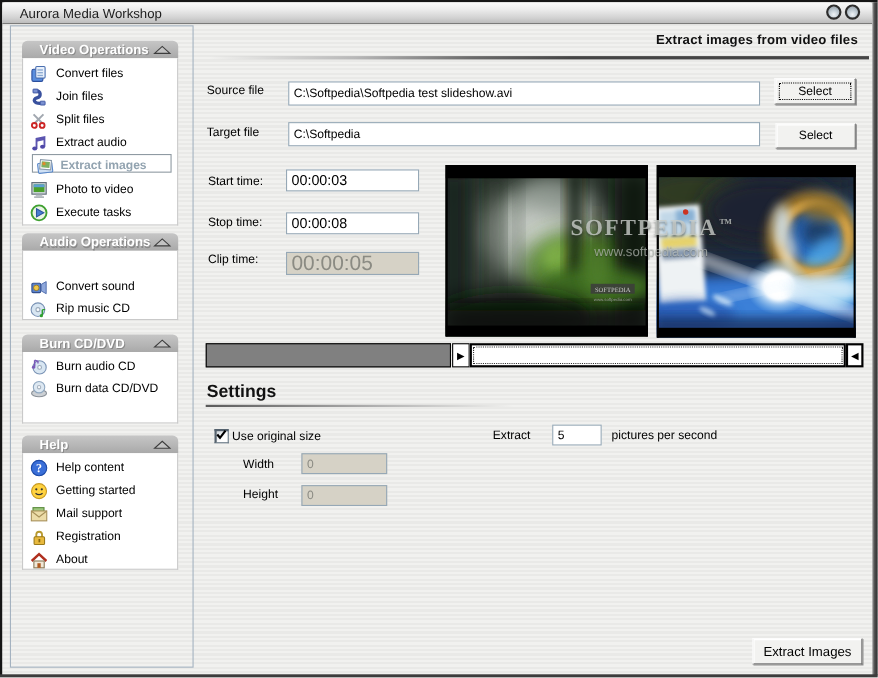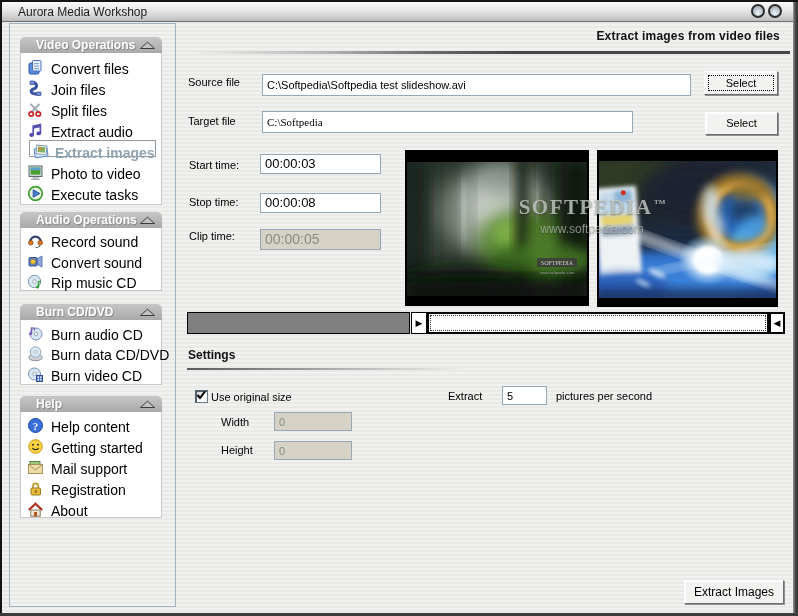--- a/index.html
+++ b/index.html
@@ -15,21 +15,21 @@
   border:1px solid;border-color:#fcfcfc #6f6f6f #6f6f6f #fcfcfc;
   box-shadow:1px 1px 0 #8f8f8f, inset 1px 1px 0 #ffffff;
   font-size:11px;color:#000;text-align:center;box-sizing:border-box;}
 .ghead{position:absolute;left:20px;width:142px;height:16px;border-radius:5px 5px 0 0;
   background:linear-gradient(180deg,#c6c6c6,#a9a9a9);color:#fff;font-size:12px;font-weight:bold;
   line-height:16px;padding-left:16px;box-sizing:border-box;text-shadow:1px 1px 0 #8a8a8a;}
 .gbody{position:absolute;left:20px;width:142px;background:#fff;
   border:1px solid #c9c9c9;border-top:none;box-sizing:border-box;}
 .item{position:absolute;left:0;width:140px;height:21px;}
 .item svg{position:absolute;left:6px;top:2px;}
-.item span{position:absolute;left:30px;top:4px;font-size:14px;color:#000;white-space:nowrap;}
+.item span{position:absolute;left:30px;top:4px;font-size:11px;color:#000;white-space:nowrap;}
 .tri{position:absolute;right:6px;top:4px;}
 </style>
 </head>
 <body>
 
 <div class="abs" style="left:0;top:0;width:798px;height:2px;background:#151515;"></div>
 <div class="abs" style="left:0;top:0;width:2px;height:614px;background:#151515;"></div>
 <div class="abs" style="left:793px;top:2px;width:5px;height:612px;background:linear-gradient(90deg,#9a9a9a,#4a4a4a 45%,#303030);"></div>
 <div class="abs" style="left:0;top:613px;width:798px;height:3px;background:#3c3c3c;"></div>
 
@@ -114,29 +114,20 @@
       </svg>
     <span>Execute tasks</span>
     </div>
 </div>
 
 <div class="ghead" style="top:212px;">Audio Operations
   <svg class="tri" width="17" height="9">
       <path d="M1.5 7.5 L15.5 7.5 L8.5 1.2 Z" fill="#c2c2c2" stroke="#3d3d3d"></path>
     </svg></div>
 <div class="gbody" style="top:228px;height:63px;">
-  <div class="item" style="top:2px;">
-    <svg width="17" height="17">
-        <path d="M3.2 10 a5.3 5.3 0 0 1 10.6 0" stroke="#2f3f66" stroke-width="2.2" fill="none"></path>
-        <circle cx="3.8" cy="10.8" r="2.3" fill="#e07820" stroke="#7a3c10" stroke-width="0.7"></circle>
-        <circle cx="13.2" cy="10.8" r="2.3" fill="#e07820" stroke="#7a3c10" stroke-width="0.7"></circle>
-        <path d="M13 13 q-0.5 2.5 -4.5 2.5" stroke="#555" stroke-width="1.1" fill="none"></path>
-      </svg>
-    <span>Record sound</span>
-    </div>
   <div class="item" style="top:23px;">
     <svg width="17" height="17">
         <rect x="2" y="4.5" width="8" height="8.5" rx="1" fill="#5b83cc" stroke="#33508f"></rect>
         <circle cx="6" cy="8.7" r="2.5" fill="#f0c84a" stroke="#9a7a20" stroke-width="0.8"></circle>
         <path d="M10.5 5.5 l4.5 -2.5 v11 l-4.5 -2.5 z" fill="#8fa8dc" stroke="#4a68a8" stroke-width="0.8"></path>
       </svg>
     <span>Convert sound</span>
     </div>
   <div class="item" style="top:43px;">
     <svg width="17" height="17">
@@ -166,32 +157,20 @@
     <span>Burn audio CD</span>
     </div>
   <div class="item" style="top:23px;">
     <svg width="17" height="17">
         <ellipse cx="8.5" cy="12.5" rx="6.8" ry="3.2" fill="#ccd0d4" stroke="#8a9098"></ellipse>
         <circle cx="8.5" cy="7" r="5.2" fill="#dde8f2" stroke="#90a8c0"></circle>
         <circle cx="8.5" cy="7" r="1.5" fill="#f8fafc" stroke="#a8b4c0"></circle>
       </svg>
     <span>Burn data CD/DVD</span>
     </div>
-  <div class="item" style="top:44px;">
-    <svg width="17" height="17">
-        <circle cx="7.5" cy="8" r="6" fill="#d8e6f2" stroke="#7a93b5"></circle>
-        <circle cx="7.5" cy="8" r="1.7" fill="#fafcff" stroke="#9aaabb"></circle>
-        <rect x="9.5" y="9.5" width="6" height="6" fill="#4a6fc0" stroke="#2c4f9e"></rect>
-        <rect x="10.5" y="10.5" width="1.5" height="1.5" fill="#fff"></rect>
-        <rect x="13" y="10.5" width="1.5" height="1.5" fill="#fff"></rect>
-        <rect x="10.5" y="13" width="1.5" height="1.5" fill="#fff"></rect>
-        <rect x="13" y="13" width="1.5" height="1.5" fill="#fff"></rect>
-      </svg>
-    <span>Burn video CD</span>
-    </div>
 </div>
 
 <div class="ghead" style="top:396px;">Help
   <svg class="tri" width="17" height="9">
       <path d="M1.5 7.5 L15.5 7.5 L8.5 1.2 Z" fill="#c2c2c2" stroke="#3d3d3d"></path>
     </svg></div>
 <div class="gbody" style="top:412px;height:106px;">
   <div class="item" style="top:3px;">
     <svg width="17" height="17">
         <circle cx="8.5" cy="8.5" r="7" fill="#3a6fd8" stroke="#1c4aa8"></circle>
@@ -235,29 +214,29 @@
 </div>
 
 <div class="abs" style="right:18px;top:29px;font-size:12px;font-weight:bold;letter-spacing:0.2px;color:#111;">Extract images from video files</div>
 <div class="abs" style="left:190px;top:51px;width:600px;height:3px;background:linear-gradient(90deg,rgba(160,160,160,0) 0%,#b8b8b8 22%,#6a6a6a 40%,#454545 55%,#454545 100%);"></div>
 
 <div class="lbl" style="left:188px;top:76px;">Source file</div>
 <div class="inp" style="left:262px;top:74px;width:429px;height:22px;line-height:20px;">C:\Softpedia\Softpedia test slideshow.avi</div>
 <div class="btn" style="left:704px;top:71px;width:74px;height:24px;line-height:22px;"><span style="position:absolute;left:3px;top:3px;right:3px;bottom:3px;border:1px dotted #000;"></span>Select</div>
 
 <div class="lbl" style="left:188px;top:115px;">Target file</div>
-<div class="inp" style="left:262px;top:111px;width:371px;height:22px;line-height:20px;font-family:Liberation Serif, serif;">C:\Softpedia</div>
+<div class="inp" style="left:262px;top:111px;width:429px;height:22px;line-height:20px;">C:\Softpedia</div>
 <div class="btn" style="left:705px;top:112px;width:73px;height:23px;line-height:21px;">Select</div>
 
 <div class="lbl" style="left:189px;top:159px;">Start time:</div>
 <div class="inp" style="left:260px;top:154px;width:121px;height:20px;font-size:13px;line-height:18px;">00:00:03</div>
 <div class="lbl" style="left:189px;top:196px;">Stop time:</div>
 <div class="inp" style="left:260px;top:193px;width:121px;height:20px;font-size:13px;line-height:18px;">00:00:08</div>
 <div class="lbl" style="left:189px;top:230px;text-align:right;">Clip time:</div>
-<div class="inp dis" style="left:260px;top:229px;width:121px;height:21px;font-size:14px;line-height:19px;">00:00:05</div>
+<div class="inp dis" style="left:260px;top:229px;width:121px;height:21px;font-size:19px;line-height:19px;">00:00:05</div>
 
 <div class="abs" style="left:405px;top:150px;width:184px;height:156px;background:#000;">
 <svg width="184" height="156" style="position:absolute;left:0;top:0;">
   <defs>
     <filter id="b3" x="-50%" y="-50%" width="200%" height="200%">
           <feGaussianBlur stdDeviation="3"></feGaussianBlur>
         </filter>
     <filter id="b6" x="-50%" y="-50%" width="200%" height="200%">
           <feGaussianBlur stdDeviation="6"></feGaussianBlur>
         </filter>
@@ -362,21 +341,21 @@
 <div class="abs" style="left:405px;top:195px;width:374px;text-align:center;font-family:'Liberation Serif',serif;font-size:21px;font-weight:bold;letter-spacing:1.5px;color:rgba(200,204,200,0.8);text-shadow:0 1px 2px rgba(35,40,35,0.5);white-space:nowrap;">SOFTPEDIA<span style="font-size:7px;letter-spacing:0;vertical-align:10px;">&nbsp;TM</span></div>
 <div class="abs" style="left:405px;top:222px;width:374px;text-align:center;font-size:12px;color:rgba(195,200,194,0.65);text-shadow:0 1px 1px rgba(35,40,35,0.4);">www.softpedia.com</div>
 
 <div class="abs" style="left:187px;top:312px;width:223px;height:22px;background:#808080;border:1px solid #000;box-sizing:border-box;"></div>
 <div class="abs" style="left:411px;top:312px;width:16px;height:22px;background:#fff;border:1px solid #000;box-sizing:border-box;text-align:center;font-size:9px;line-height:20px;">▶</div>
 <div class="abs" style="left:427px;top:312px;width:342px;height:22px;background:#fff;border:2px solid #000;box-sizing:border-box;">
   <div style="position:absolute;left:1px;top:1px;right:1px;bottom:1px;border:1px dotted #333;"></div>
 </div>
 <div class="abs" style="left:769px;top:312px;width:16px;height:22px;background:#fff;border:2px solid #000;box-sizing:border-box;text-align:center;font-size:9px;line-height:18px;">◀</div>
 
-<div class="abs" style="left:188px;top:348px;font-size:12px;font-weight:bold;color:#111;">Settings</div>
+<div class="abs" style="left:188px;top:348px;font-size:16px;font-weight:bold;color:#111;">Settings</div>
 <div class="abs" style="left:187px;top:368px;width:280px;height:2px;background:linear-gradient(90deg,#5a5a5a 0%,#b0b0b0 55%,rgba(200,200,200,0) 100%);"></div>
 
 <div class="abs" style="left:195px;top:390px;width:13px;height:13px;background:linear-gradient(135deg,#cdd4da,#fff 60%);border:1px solid #6a7a88;border-top:2px solid #55626e;border-left:2px solid #55626e;box-sizing:border-box;">
   <svg width="11" height="11" viewBox="0 0 11 11" style="position:absolute;left:-1px;top:-2px;">
       <path d="M1.5 5 L4 8 L9 1.5" stroke="#000" stroke-width="2" fill="none"></path>
     </svg>
 </div>
 <div class="lbl" style="left:211px;top:391px;">Use original size</div>
 <div class="lbl" style="left:448px;top:390px;">Extract</div>
 <div class="inp" style="left:502px;top:386px;width:45px;height:19px;">5</div>

